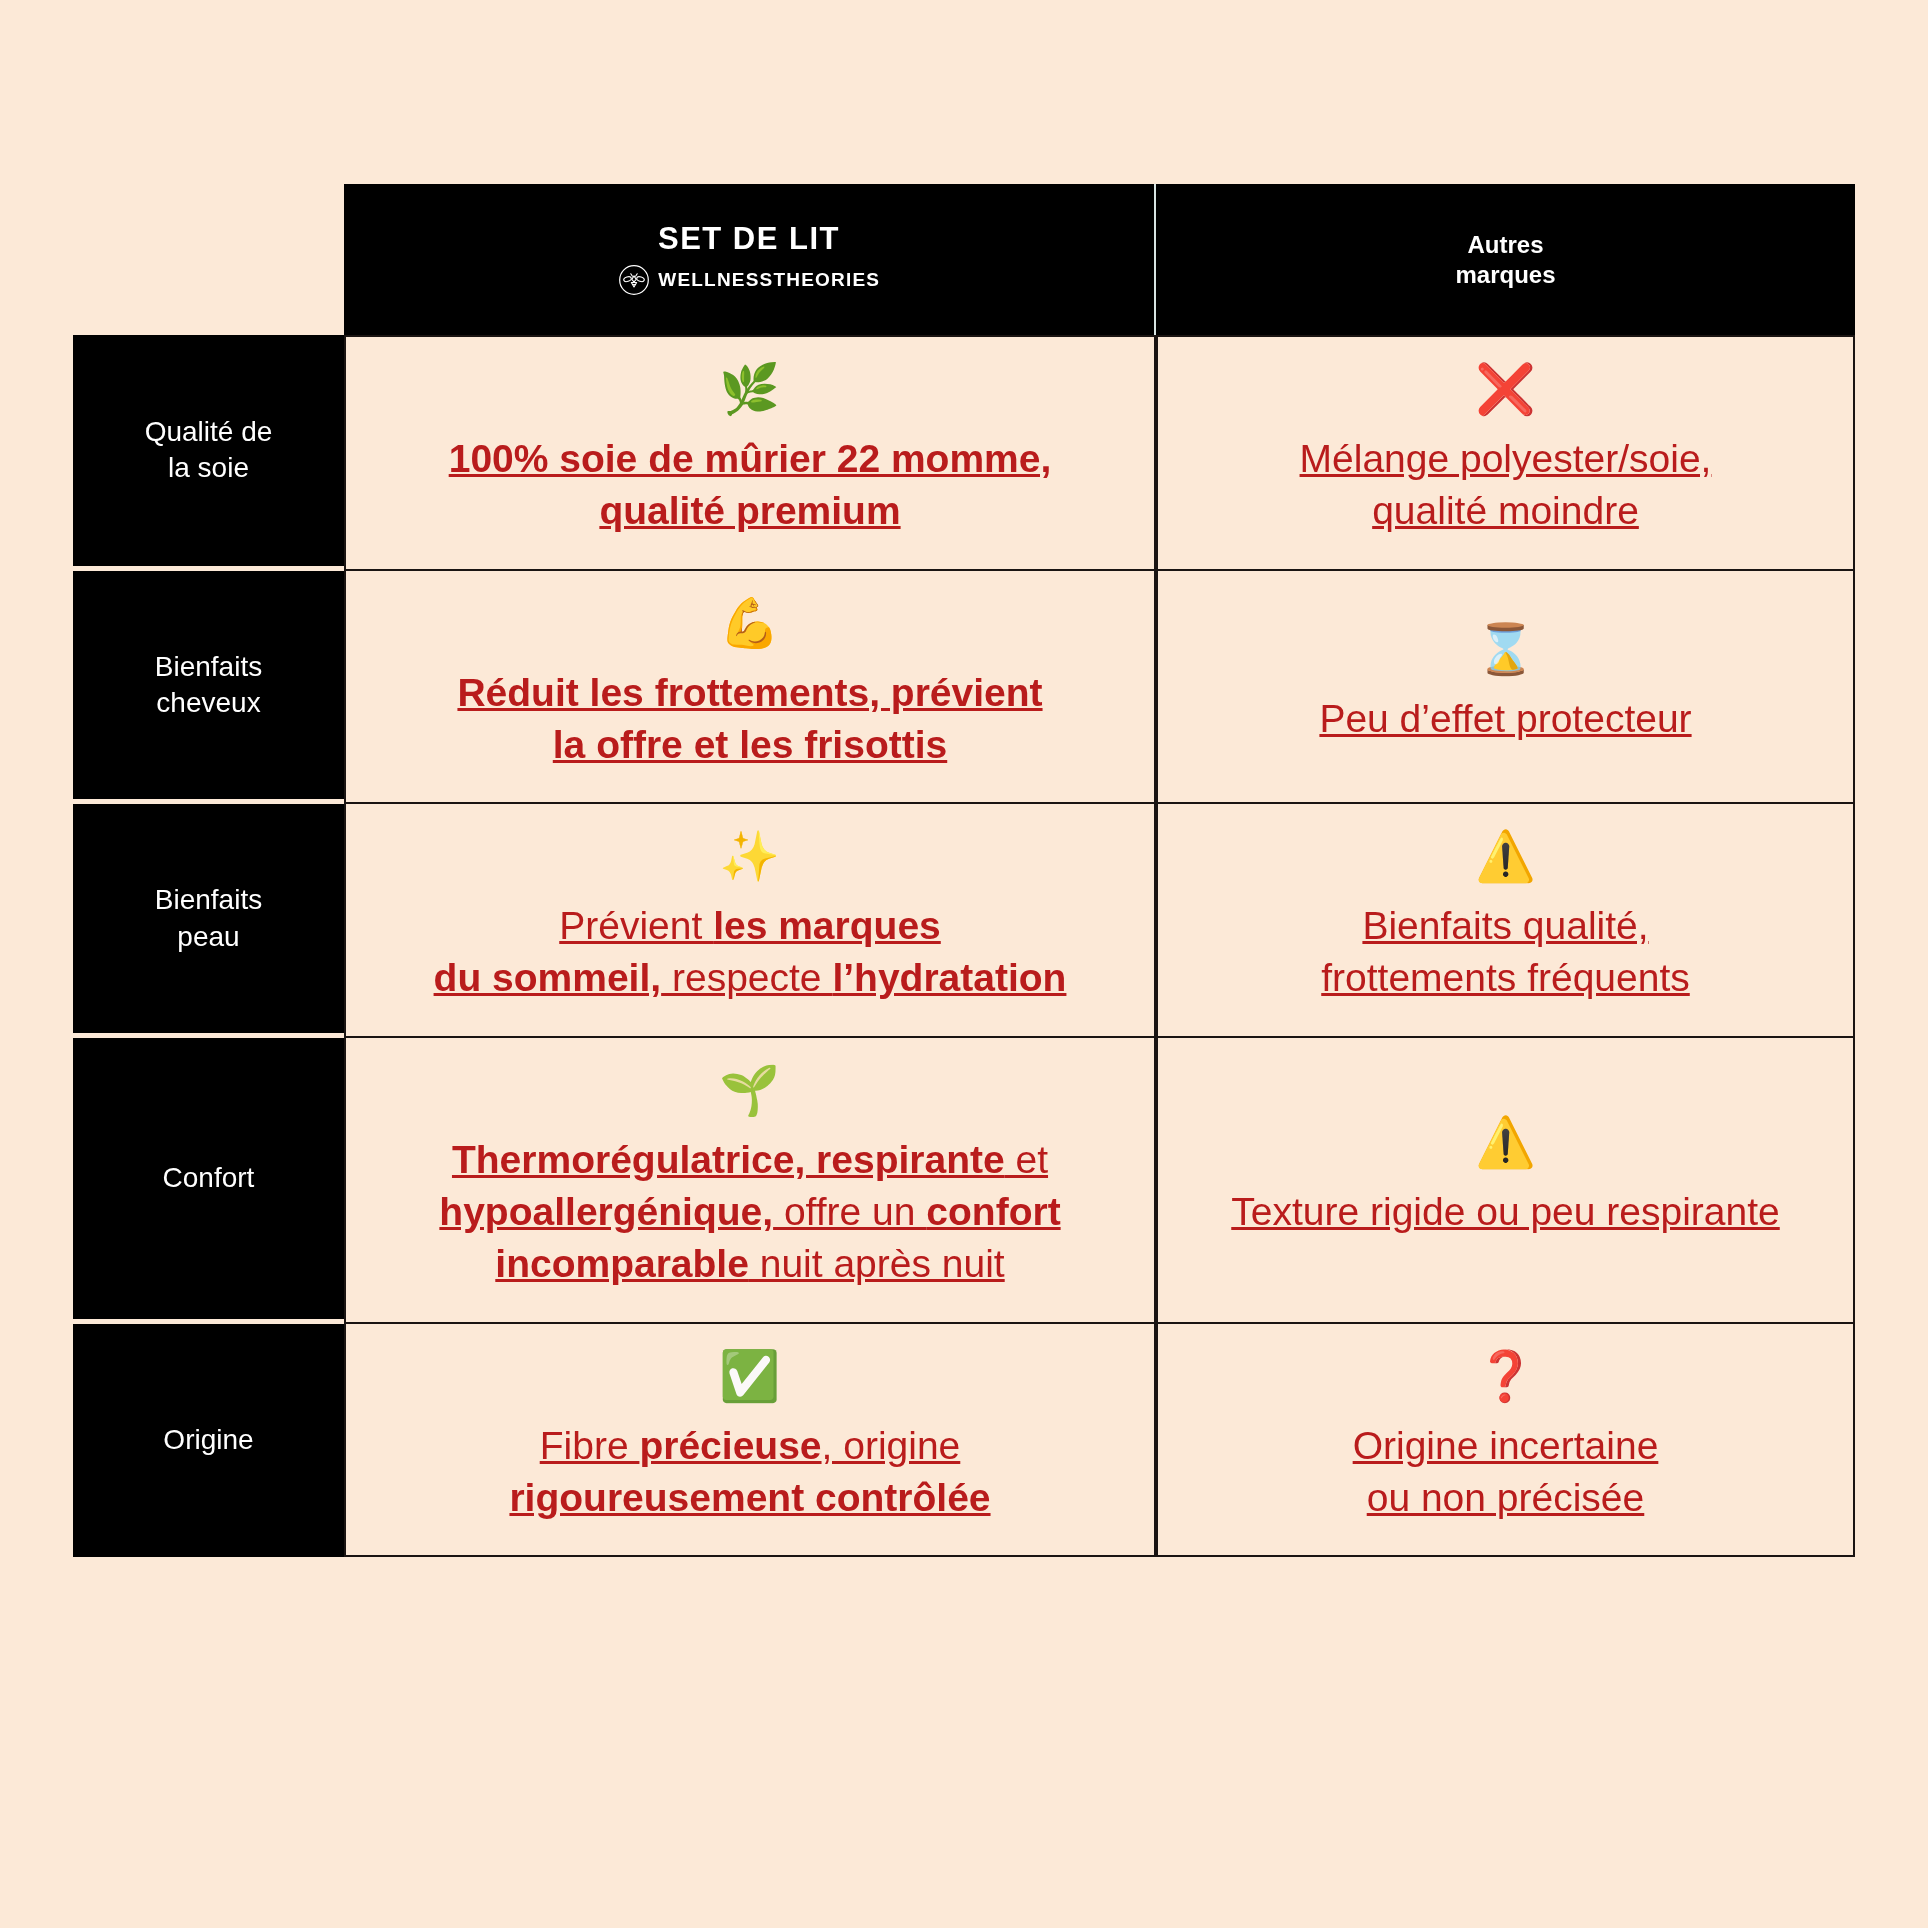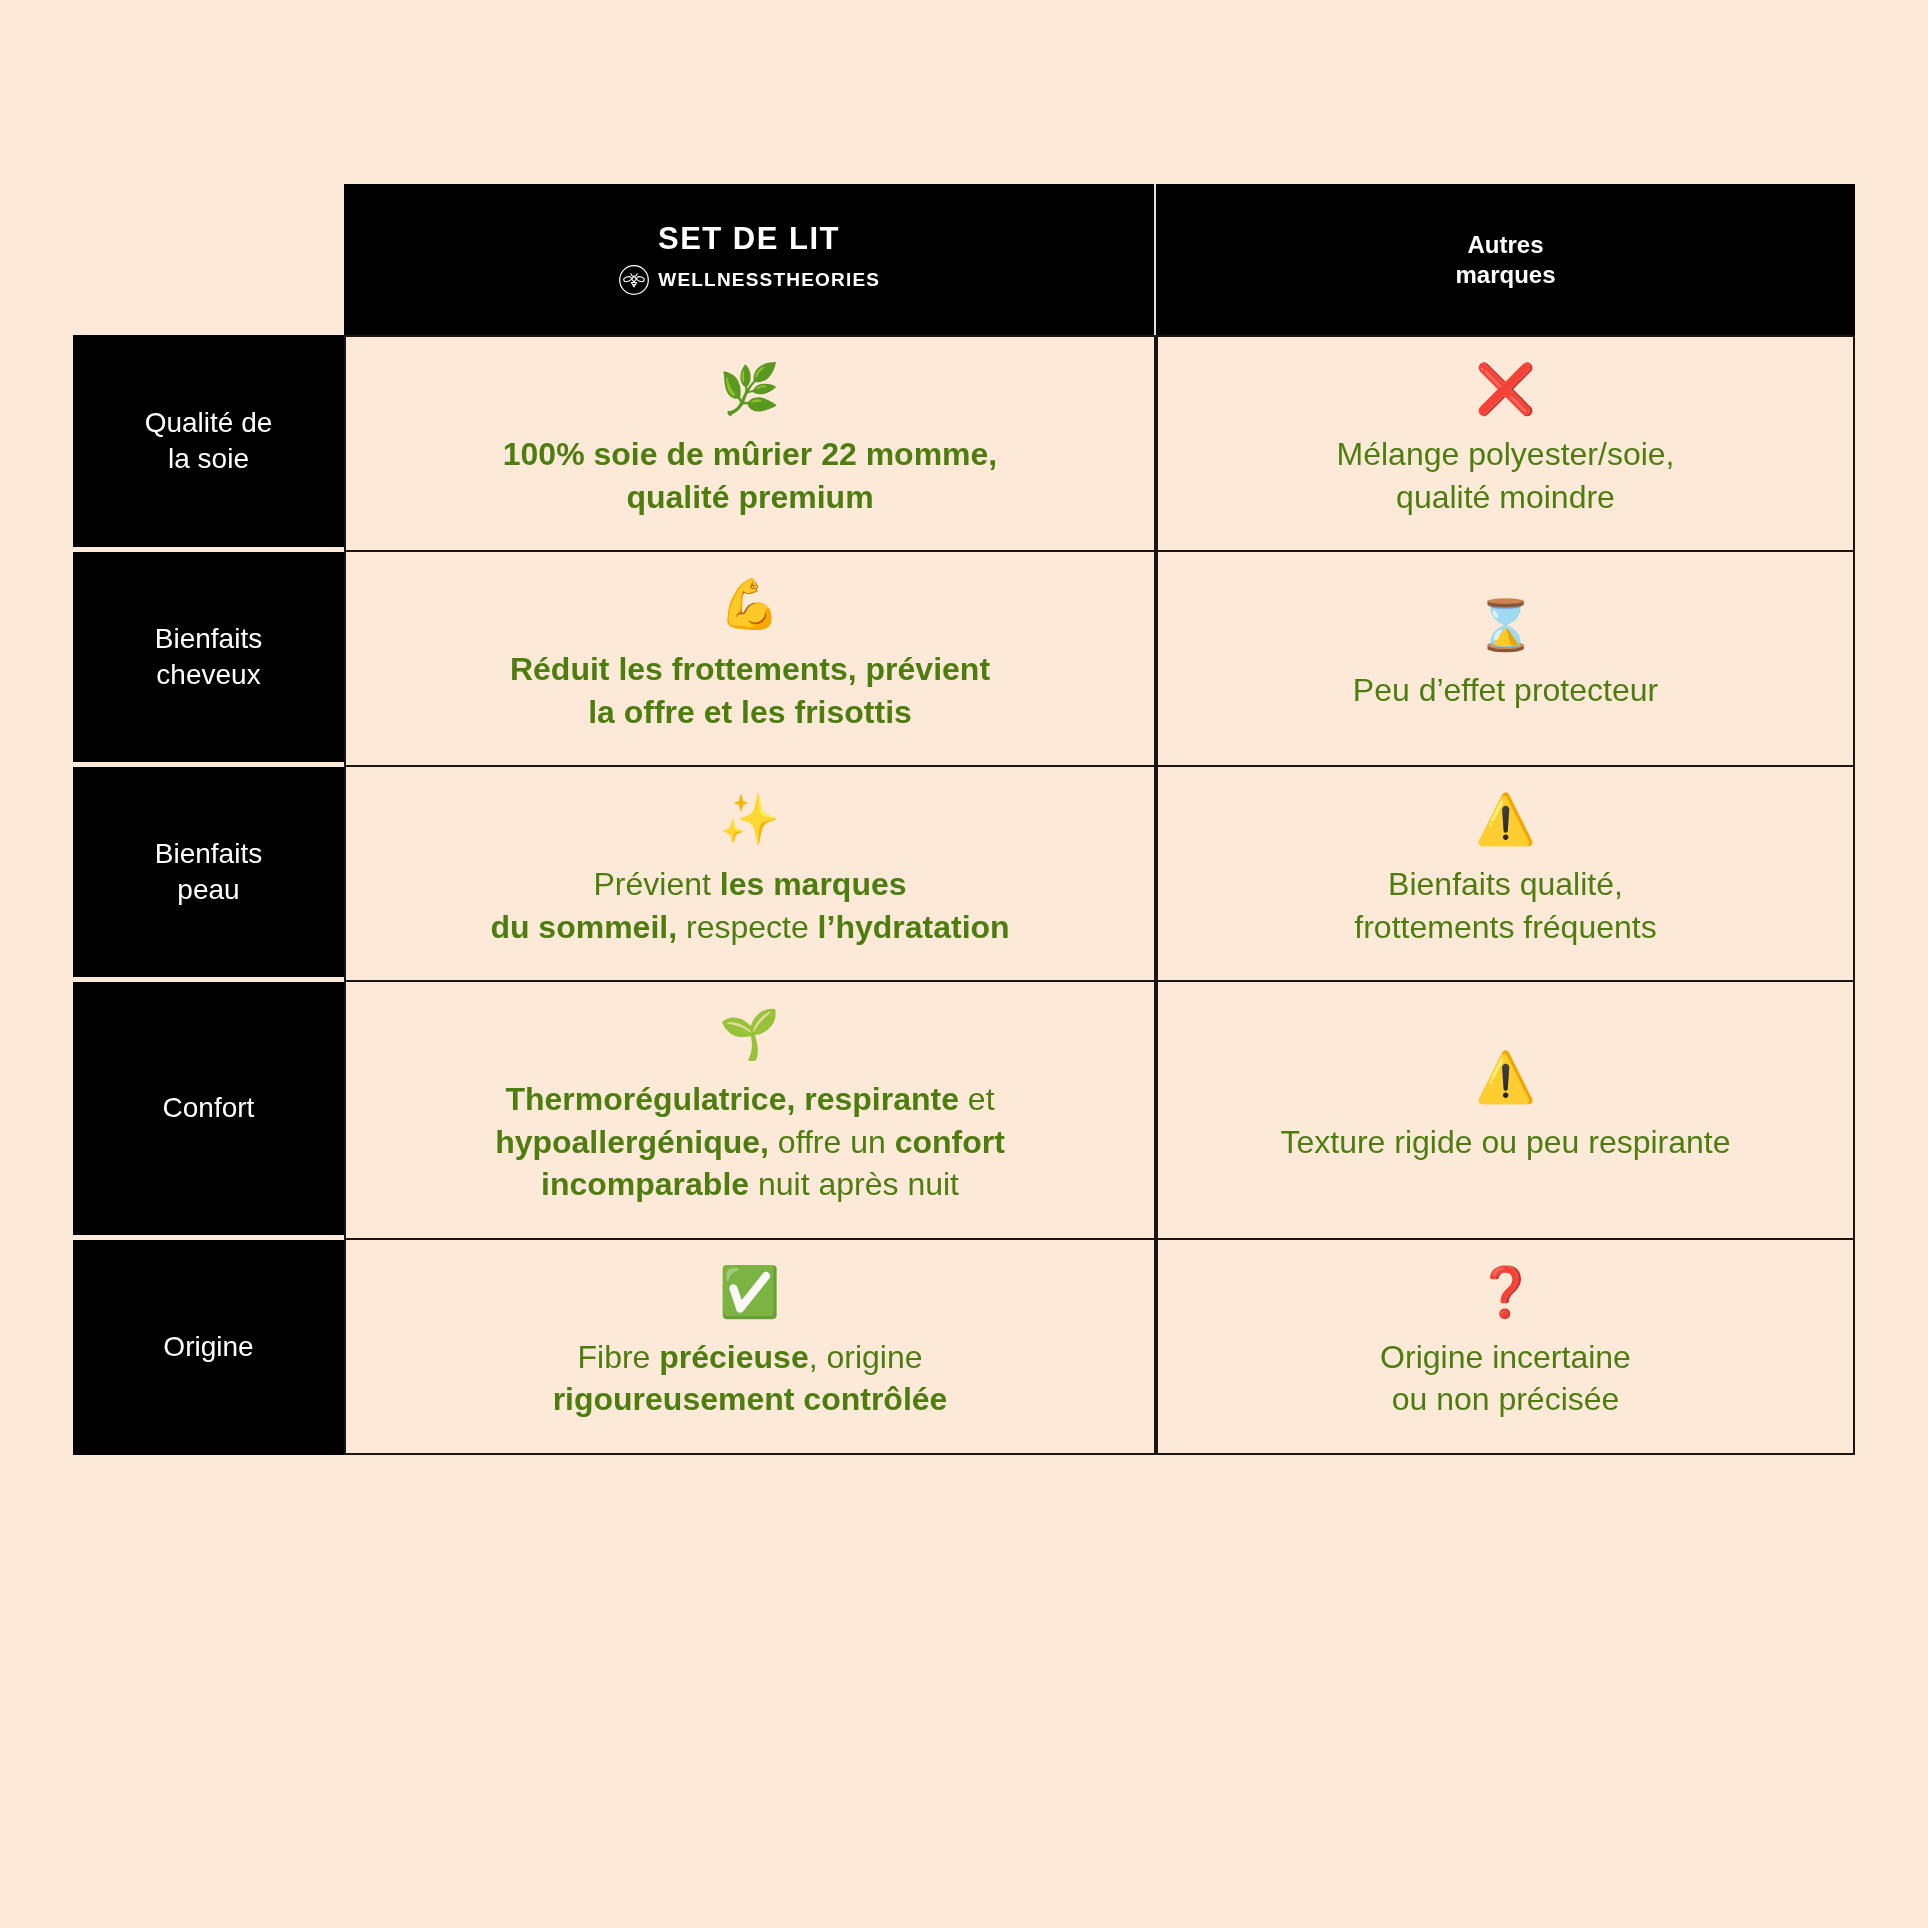--- a/index.html
+++ b/index.html
@@ -120,23 +120,24 @@
 
   .emoji {
     font-size: 49px;
     line-height: 1;
     display: block;
     margin: 0 auto 15px auto;
     height: 53px;
   }
 
   .cell-text {
-    font-size: 32px;
+    font-size: 39px;
     line-height: 1.33;
-    color: #4d7c0f;
+    color: #b91c1c;
+    text-decoration: underline;
   }
   .cell-text.strong { font-weight: 700; }
   .cell-text b { font-weight: 700; }
 
   .others .cell-text { font-weight: 400; }
   .xmark { color: #E01B1B; font-weight: 700; }
 </style>
 </head>
 <body>
 

